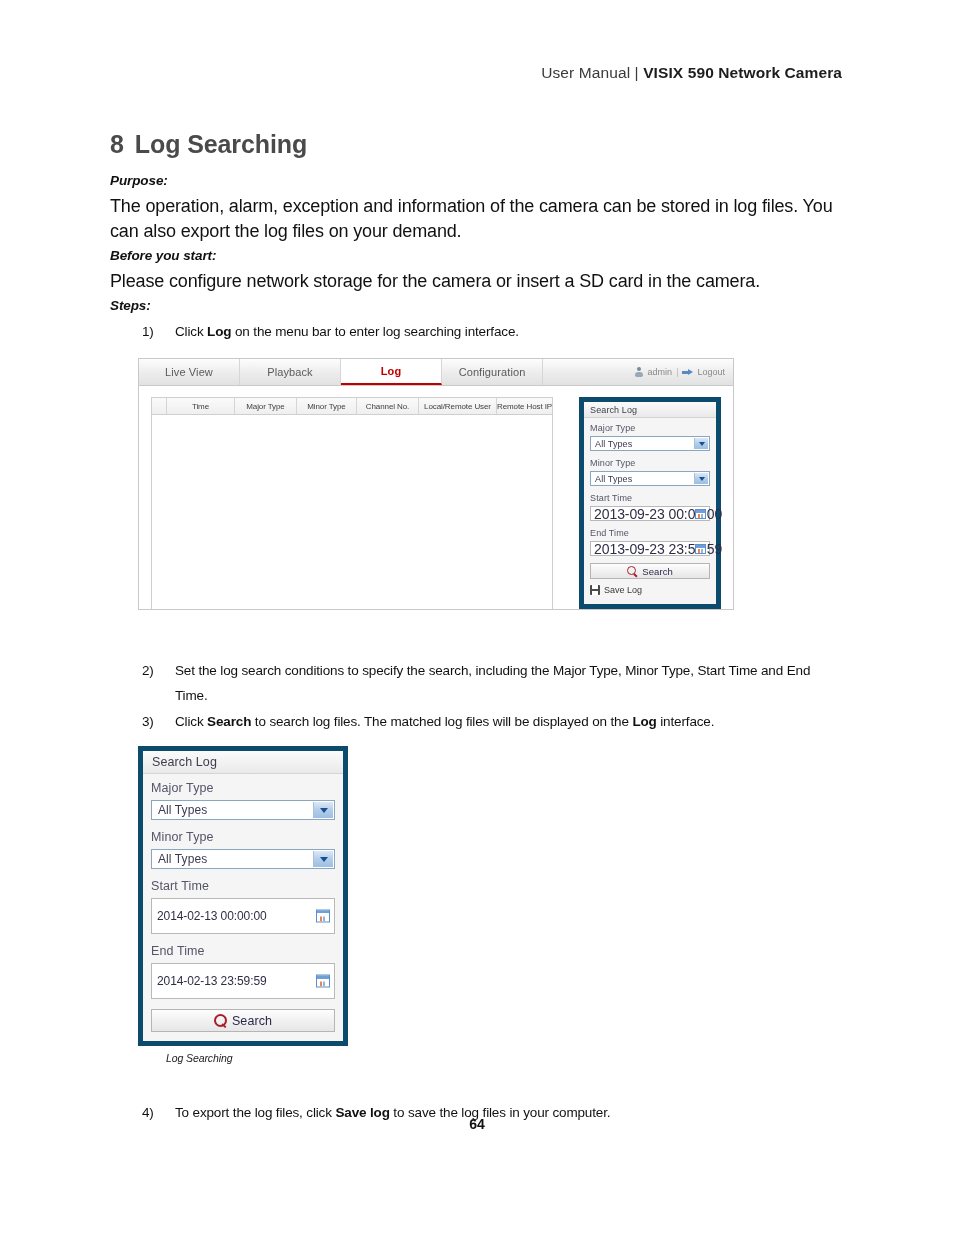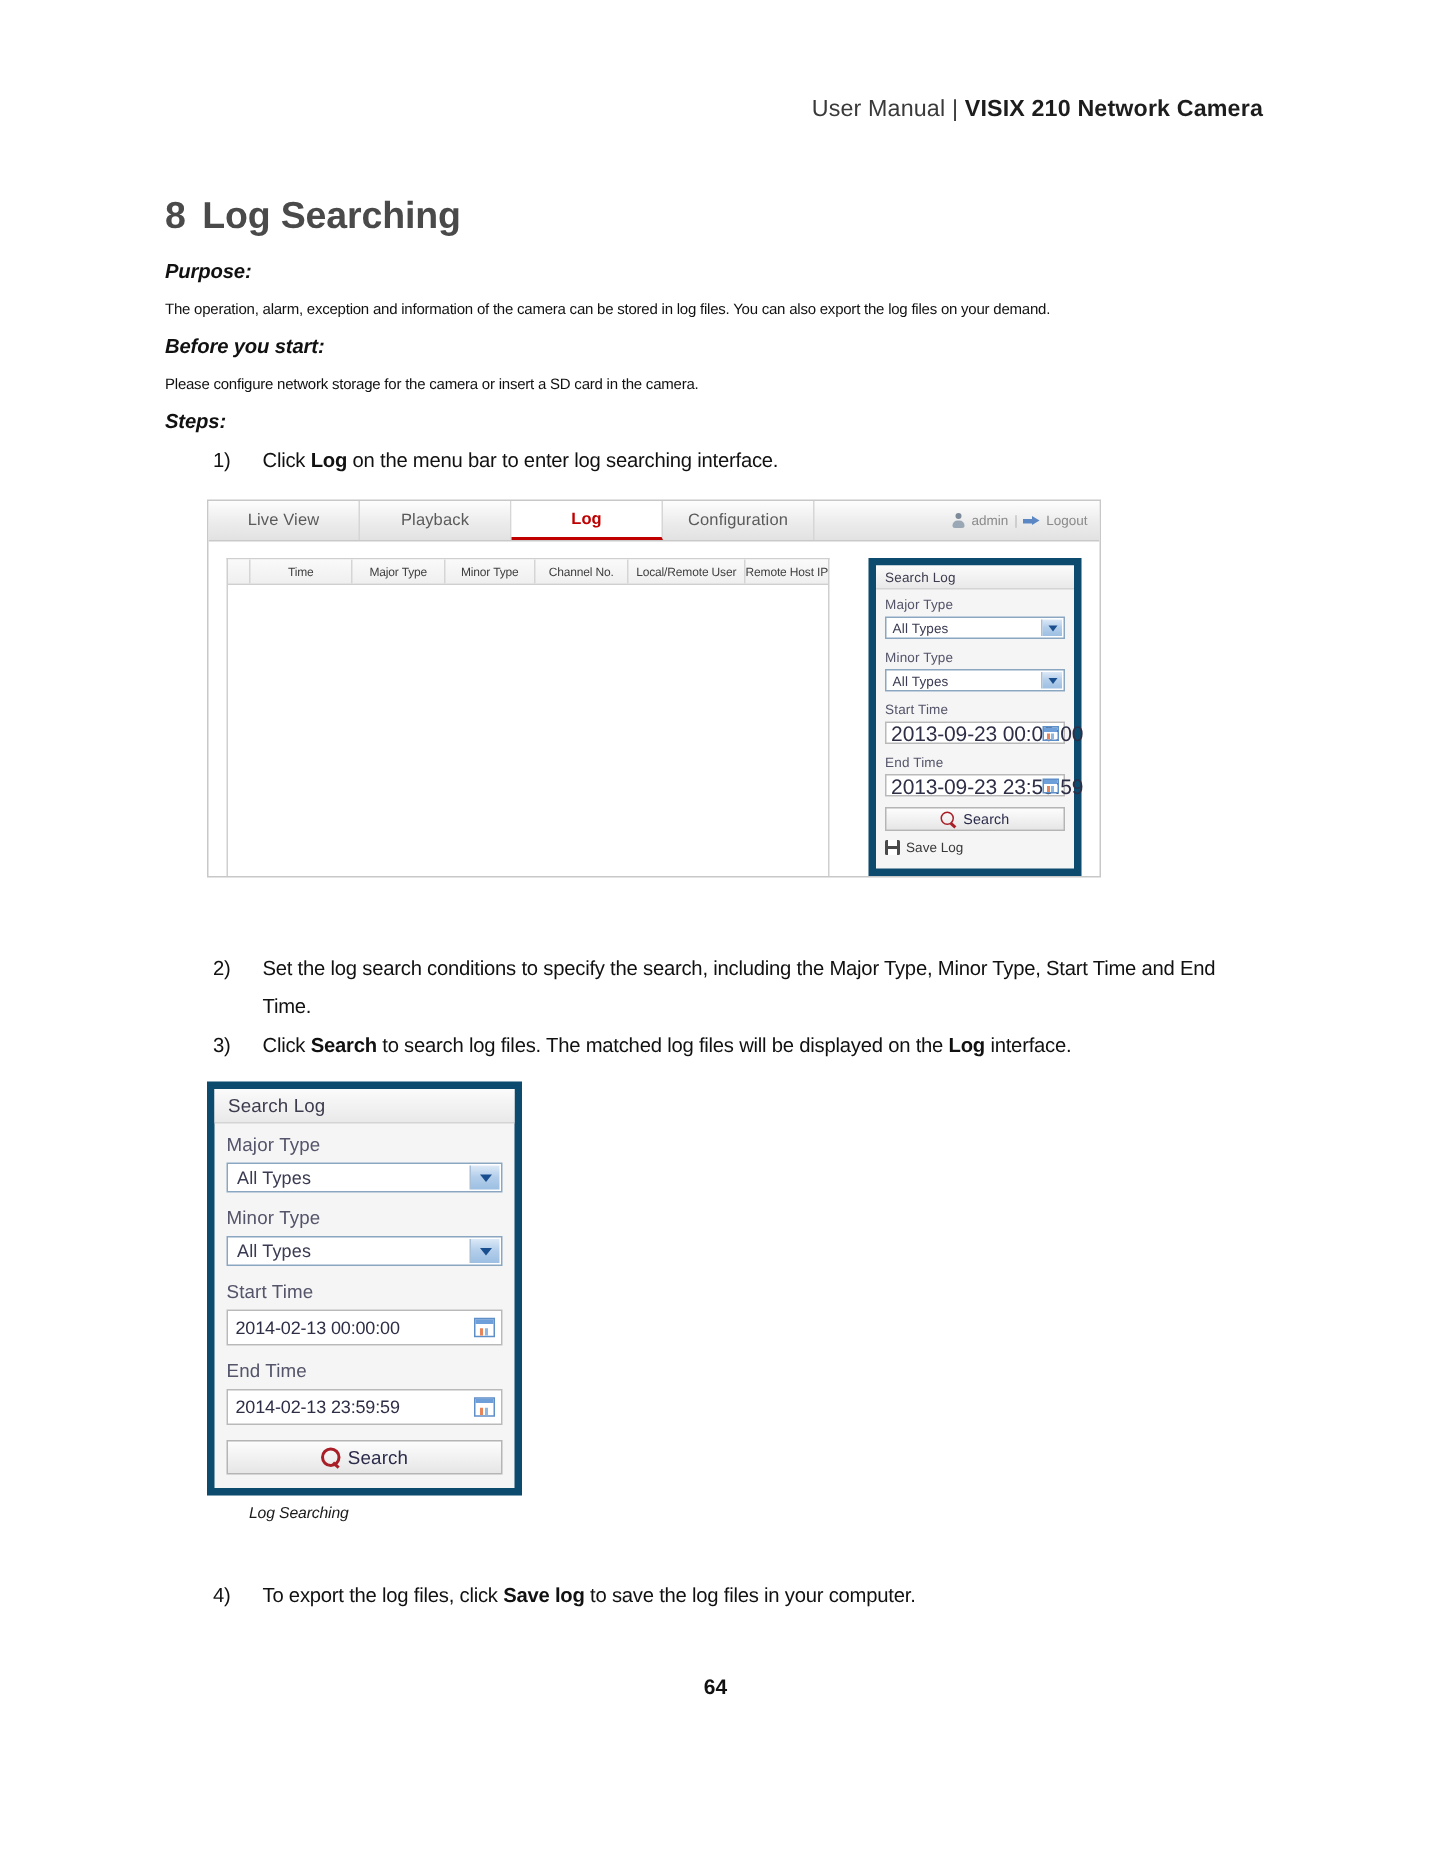--- a/index.html
+++ b/index.html
@@ -45,21 +45,21 @@
 
   .lbl-italic {
     font-weight: bold;
     font-style: italic;
     font-size: 13.5px;
     color: #111;
     margin: 0 0 6px 0;
     letter-spacing: -0.1px;
   }
   p.para {
-    font-size: 10px;
+    font-size: 18px;
     line-height: 25px;
     margin: 0 0 4px 0;
     color: #111;
     letter-spacing: -0.15px;
   }
 
   ol.steps { list-style: none; margin: 0; padding: 0; }
   .step {
     position: relative;
     padding-left: 65px;
@@ -323,21 +323,21 @@
   .fig2 { width: 210px; }
   .fig2 .sp-title { height: 23px; padding-left: 9px; font-size: 12.5px; }
   .fig2 .sp-inner { padding: 7px 8px 9px 8px; }
   .fig2 .sp-label { font-size: 12.5px; margin-bottom: 5px; display: block; }
   .fig2 .sp-select { height: 20px; margin-bottom: 10px; }
   .fig2 .sp-select .val { font-size: 12px; padding-left: 6px; }
   .fig2 .sp-arrow { width: 20px; }
   .fig2 .sp-arrow i {
     border-left-width: 4.5px; border-right-width: 4.5px; border-top-width: 5px;
   }
-  .fig2 .sp-input { height: 24px; margin-bottom: 10px; }
+  .fig2 .sp-input { height: 36px; margin-bottom: 10px; }
   .fig2 .sp-input .val { font-size: 12px; padding-left: 5px; }
   .fig2 .cal-ico { width: 14px; height: 13px; right: 4px; }
   .fig2 .cal-ico::after { left: 2.5px; top: 6px; width: 8px; height: 4.5px; }
   .fig2 .sp-btn { height: 23px; }
   .fig2 .sp-btn .txt { font-size: 12.5px; }
   .fig2 .mag-ico { width: 13px; height: 13px; }
   .fig2 .mag-ico::before { width: 9px; height: 9px; border-width: 2px; }
   .fig2 .mag-ico::after { left: 8.5px; top: 8.5px; width: 5px; height: 2.2px; }
 
   
@@ -350,21 +350,21 @@
     font-weight: bold;
     color: #111;
   }
 </style>
 </head>
 <body>
 
 <div class="page-header">
   <span>User Manual</span>
   <span>|</span>
-  <span class="hdr-bold">VISIX 210 Network Camera</span>
+  <span class="hdr-bold">VISIX 590 Network Camera</span>
 </div>
 
 <div class="content">
 
   <h1 class="chapter">
     <span class="num">8</span><span>Log Searching</span>
   </h1>
 
   <div class="lbl-italic">Purpose:</div>
   <p class="para">The operation, alarm, exception and information of the camera can be stored in log files. You can also export the log files on your demand.</p>

